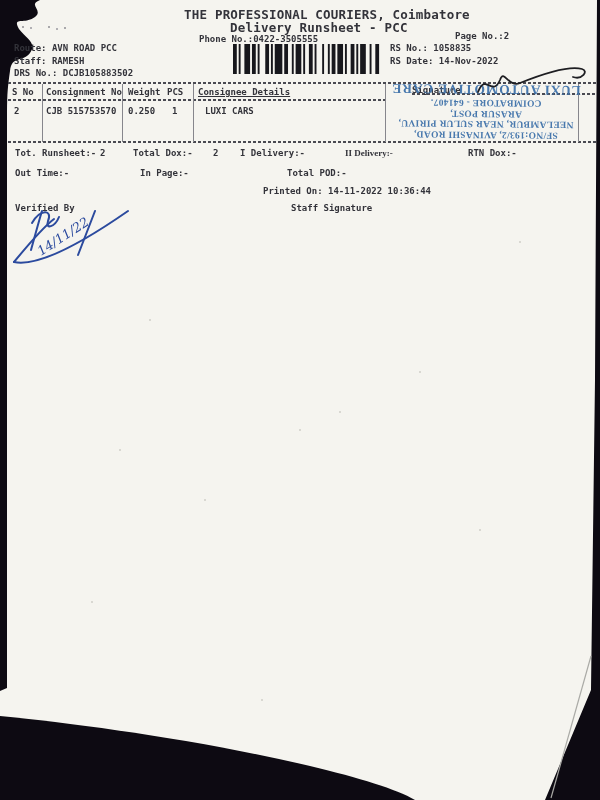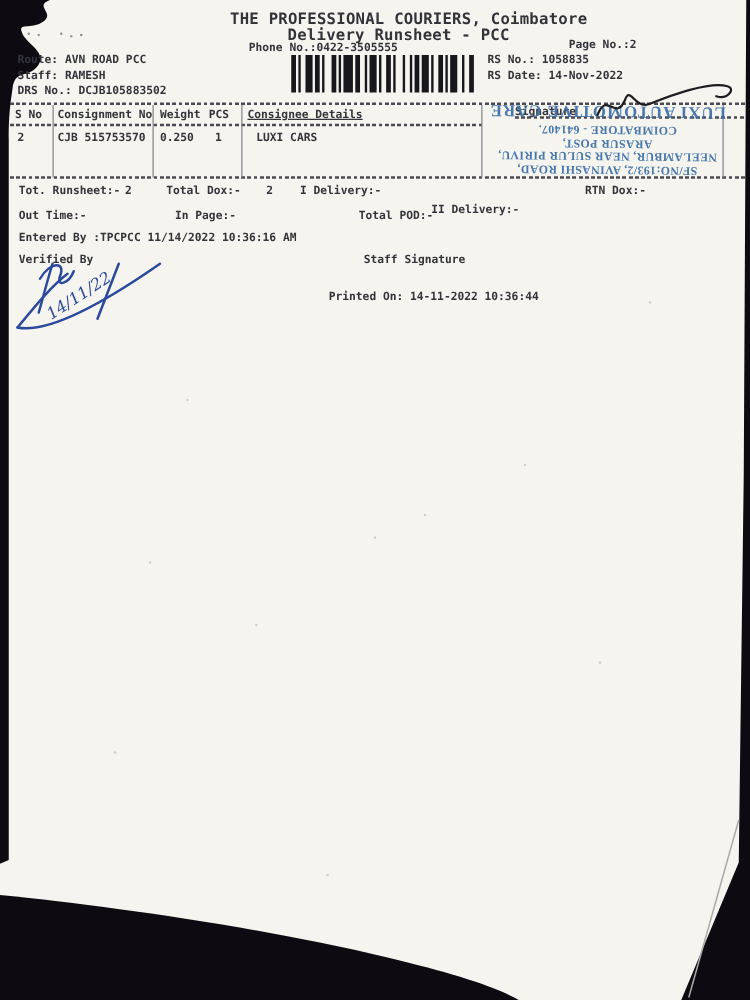--- a/index.html
+++ b/index.html
@@ -126,29 +126,28 @@
 
     <svg class="scribble-svg" width="128" height="48">
       <path d="M10,36 C18,16 24,42 32,24 C36,12 40,32 52,27 C72,19 100,9 114,13 C121,15 114,24 105,21" fill="none" stroke="#1e1e22" stroke-width="1.8" stroke-linecap="round"></path>
     </svg>
 
     <div class="t" style="left:15px;top:148px;">Tot. Runsheet:-</div>
     <div class="t" style="left:100px;top:148px;">2</div>
     <div class="t" style="left:133px;top:148px;">Total Dox:-</div>
     <div class="t" style="left:213px;top:148px;">2</div>
     <div class="t" style="left:240px;top:148px;">I Delivery:-</div>
-    <div class="t" style="left:345px;top:163px;">II Delivery:-</div>
+    <div class="t" style="left:345px;top:148px;font-family:Liberation Serif, serif;">II Delivery:-</div>
     <div class="t" style="left:468px;top:148px;">RTN Dox:-</div>
 
     <div class="t" style="left:15px;top:168px;">Out Time:-</div>
     <div class="t" style="left:140px;top:168px;">In Page:-</div>
     <div class="t" style="left:266px;top:168px;margin-left:21px;">Total POD:-</div>
 
-    <div class="t" style="left:15px;top:186px;">Entered By :TPCPCC 11/14/2022 10:36:16 AM</div>
-    <div class="t" style="left:263px;top:186px;margin-top:47px;">Printed On: 14-11-2022 10:36:44</div>
+    <div class="t" style="left:263px;top:186px;">Printed On: 14-11-2022 10:36:44</div>
 
     <div class="t" style="left:15px;top:203px;">Verified By</div>
     <div class="t" style="left:277px;top:203px;margin-left:14px;">Staff Signature</div>
 
     <svg class="sig-svg" width="132" height="75">
       <g fill="none" stroke="#2b4a9e" stroke-width="2" stroke-linecap="round">
         <path d="M6,64 C30,69 74,45 120,13"></path>
         <path d="M6,64 C20,47 34,30 46,21"></path>
         <path d="M34,13 C30,26 27,38 23,52"></path>
         <path d="M24,25 C32,11 45,11 40,23 C37,32 47,29 51,19"></path>

